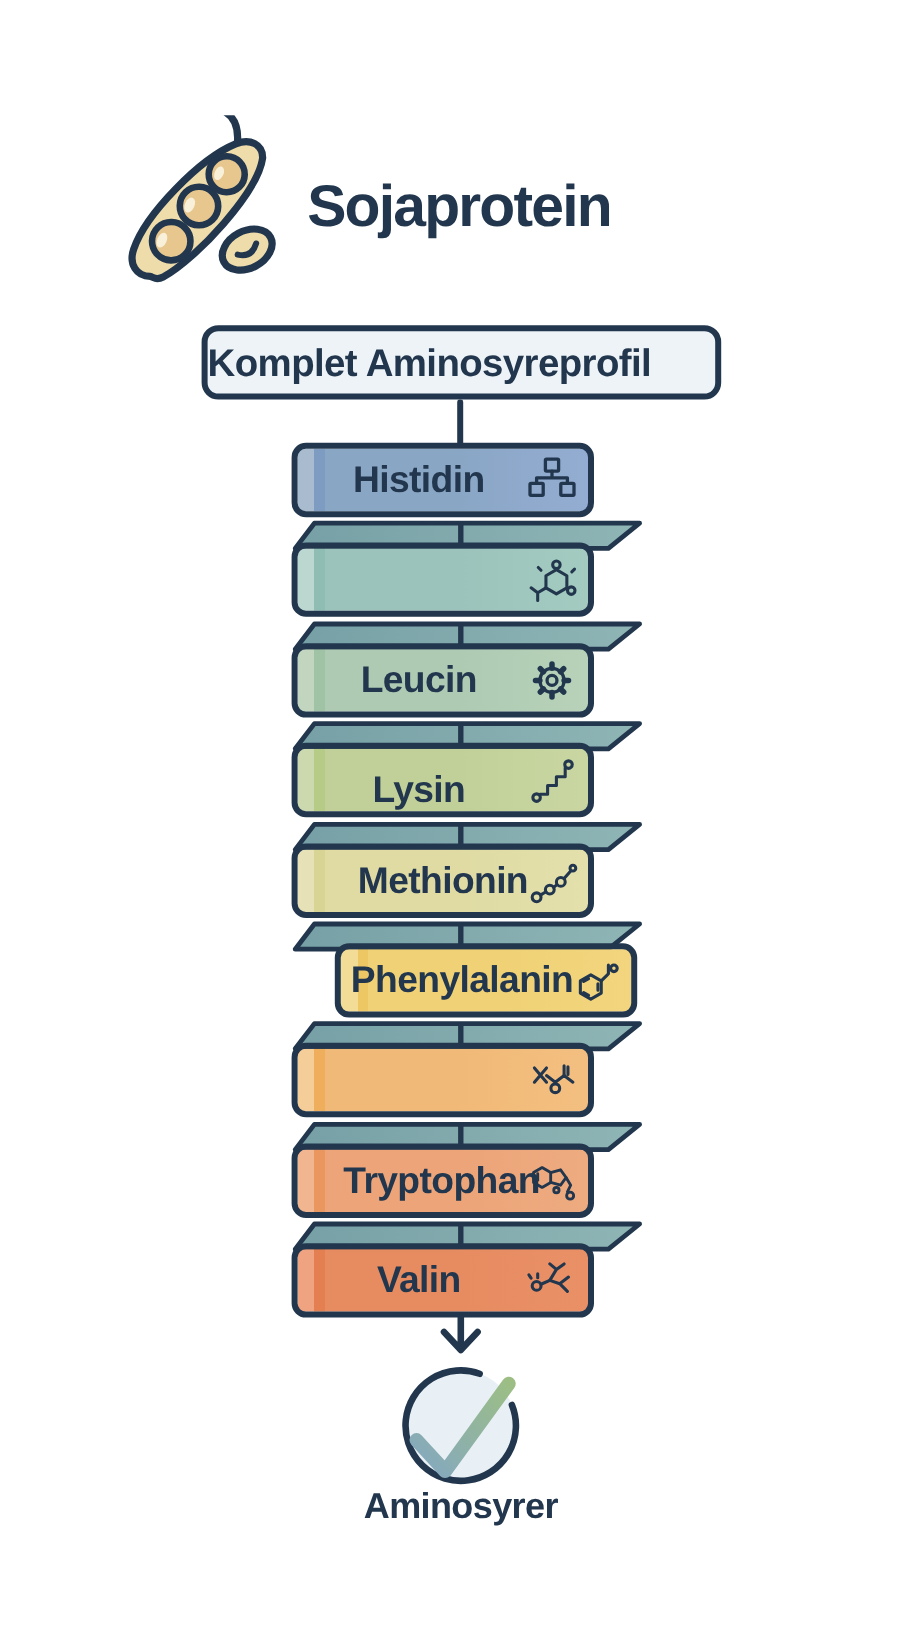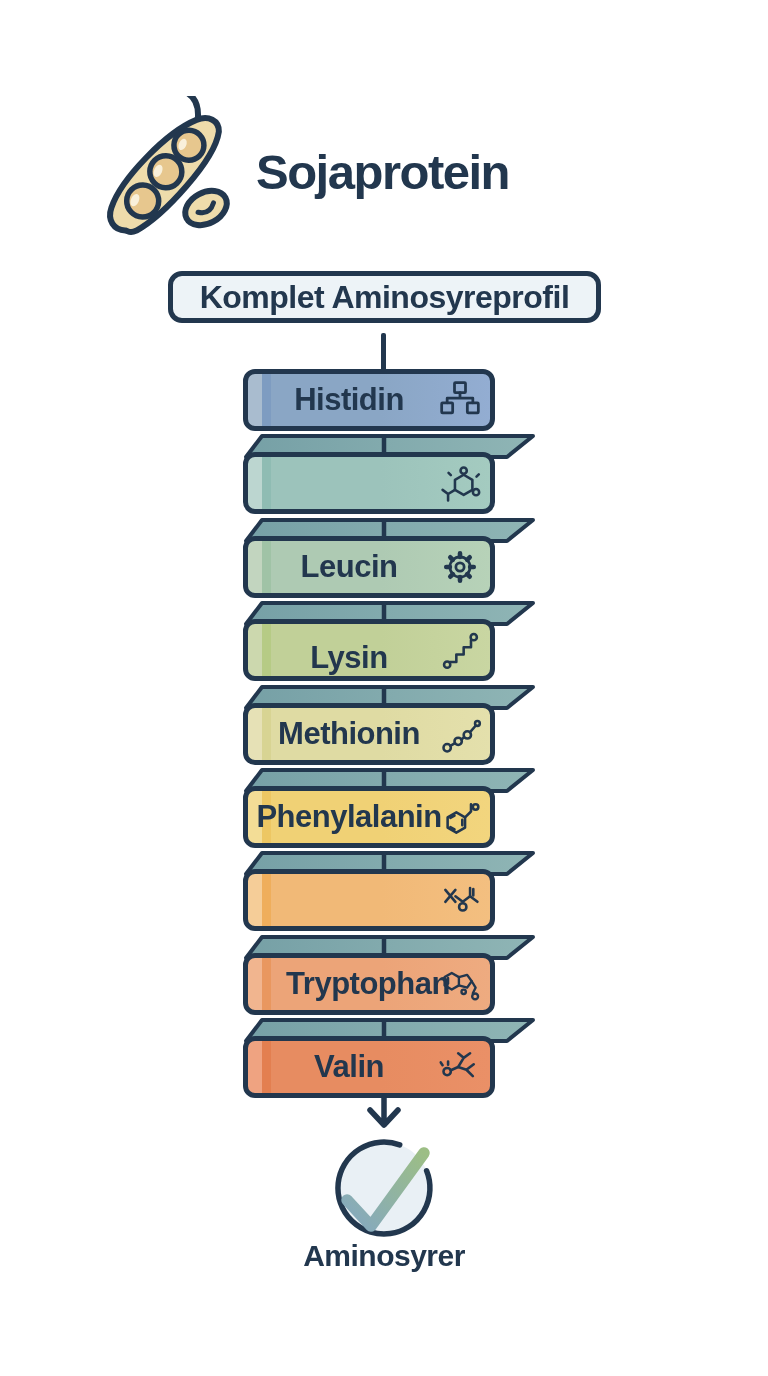--- a/index.html
+++ b/index.html
@@ -21,24 +21,24 @@
     background:var(--background);
     font-family:"Liberation Sans",sans-serif;color:var(--navy);
   }
   .page-title{
     position:absolute;left:256px;top:144px;
     font-size:49px;font-weight:800;letter-spacing:-1.5px;color:var(--navy);
     white-space:nowrap;
   }
   .pod-svg{position:absolute;left:78px;top:96px;width:190px;height:165px;}
   .subtitle-box{
-    position:absolute;left:168px;top:271px;width:433px;height:52px;
+    position:absolute;left:168px;top:271px;width:433px;height:62px;
     box-sizing:border-box;border:5px solid var(--navy);border-radius:14px;
     background:var(--subtitle-bg);
-    display:flex;align-items:center;justify-content:center;
+    display:flex;align-items:center;
     font-size:32px;font-weight:800;letter-spacing:-0.5px;
   }
   .vline{position:absolute;left:381px;width:5px;background:var(--navy);border-radius:2px;}
   .amino-row{
     position:absolute;left:243px;width:252px;height:62px;
     box-sizing:border-box;border:5px solid var(--navy);border-radius:12px;
     display:flex;align-items:center;justify-content:center;
     padding-right:50px;padding-left:10px;
   }
   .amino-label{
@@ -208,32 +208,32 @@
 
     <div class="amino-row" style="top: 619px; background: linear-gradient(90deg, rgb(204, 216, 174) 0px, rgb(204, 216, 174) 14px, rgb(182, 203, 133) 14px, rgb(182, 203, 133) 23px, rgb(193, 208, 152) 23px, rgb(193, 208, 152) 55%, rgb(201, 214, 162) 100%); align-items: flex-end;">
       <span class="amino-label">Lysin</span>
       <svg class="row-icon" viewBox="0 0 48 48" stroke-width="2.8">
         <circle cx="10" cy="40" r="3.4"></circle>
         <path d="M13 37 L20 37 L20 29 L28 29 L28 21 L36 21 L36 13"></path>
         <circle cx="39" cy="10" r="3.4"></circle>
       </svg>
     </div>
 
-    <div class="amino-row" style="top: 703px; background: linear-gradient(90deg, rgb(230, 225, 182) 0px, rgb(230, 225, 182) 14px, rgb(216, 212, 147) 14px, rgb(216, 212, 147) 23px, rgb(223, 219, 163) 23px, rgb(223, 219, 163) 55%, rgb(228, 224, 172) 100%);">
+    <div class="amino-row" style="top: 703px; background: linear-gradient(90deg, rgb(230, 225, 182) 0px, rgb(230, 225, 182) 14px, rgb(216, 212, 147) 14px, rgb(216, 212, 147) 23px, rgb(223, 219, 163) 23px, rgb(223, 219, 163) 55%, rgb(228, 224, 172) 100%); justify-content: flex-end;">
       <span class="amino-label">Methionin</span>
       <svg class="row-icon" viewBox="0 0 48 48" stroke-width="2.8">
         <circle cx="10" cy="39" r="4"></circle>
         <circle cx="22" cy="32" r="4"></circle>
         <circle cx="32" cy="25" r="4"></circle>
         <path d="M13.5 37 L18.5 34 M25.5 30 L28.5 27.5 M35 22 L41 15"></path>
         <circle cx="43" cy="12.5" r="2.6"></circle>
       </svg>
     </div>
 
-    <div class="amino-row" style="top: 786px; background: linear-gradient(90deg, rgb(243, 221, 150) 0px, rgb(243, 221, 150) 14px, rgb(237, 199, 99) 14px, rgb(237, 199, 99) 23px, rgb(240, 209, 117) 23px, rgb(240, 209, 117) 55%, rgb(242, 213, 126) 100%);">
+    <div class="amino-row" style="top: 786px; background: linear-gradient(90deg, rgb(243, 221, 150) 0px, rgb(243, 221, 150) 14px, rgb(237, 199, 99) 14px, rgb(237, 199, 99) 23px, rgb(240, 209, 117) 23px, rgb(240, 209, 117) 55%, rgb(242, 213, 126) 100%); margin-left: 36px;">
       <span class="amino-label">Phenylalanin</span>
       <svg class="row-icon" viewBox="0 0 48 48" stroke-width="2.8">
         <path d="M20 19 L29.5 24.5 L29.5 35.5 L20 41 L10.5 35.5 L10.5 24.5 Z"></path>
         <path d="M26.5 27 v6 M18 37.5 L13.5 35 M13.5 25 L18 22.5"></path>
         <path d="M29.5 24.5 L36 18 M36 18 V10"></path>
         <circle cx="41" cy="13" r="3"></circle>
       </svg>
     </div>
 
     <div class="amino-row" style="top: 869px; background: linear-gradient(90deg, rgb(245, 205, 152) 0px, rgb(245, 205, 152) 14px, rgb(239, 174, 92) 14px, rgb(239, 174, 92) 23px, rgb(241, 185, 119) 23px, rgb(241, 185, 119) 55%, rgb(243, 191, 128) 100%);">

